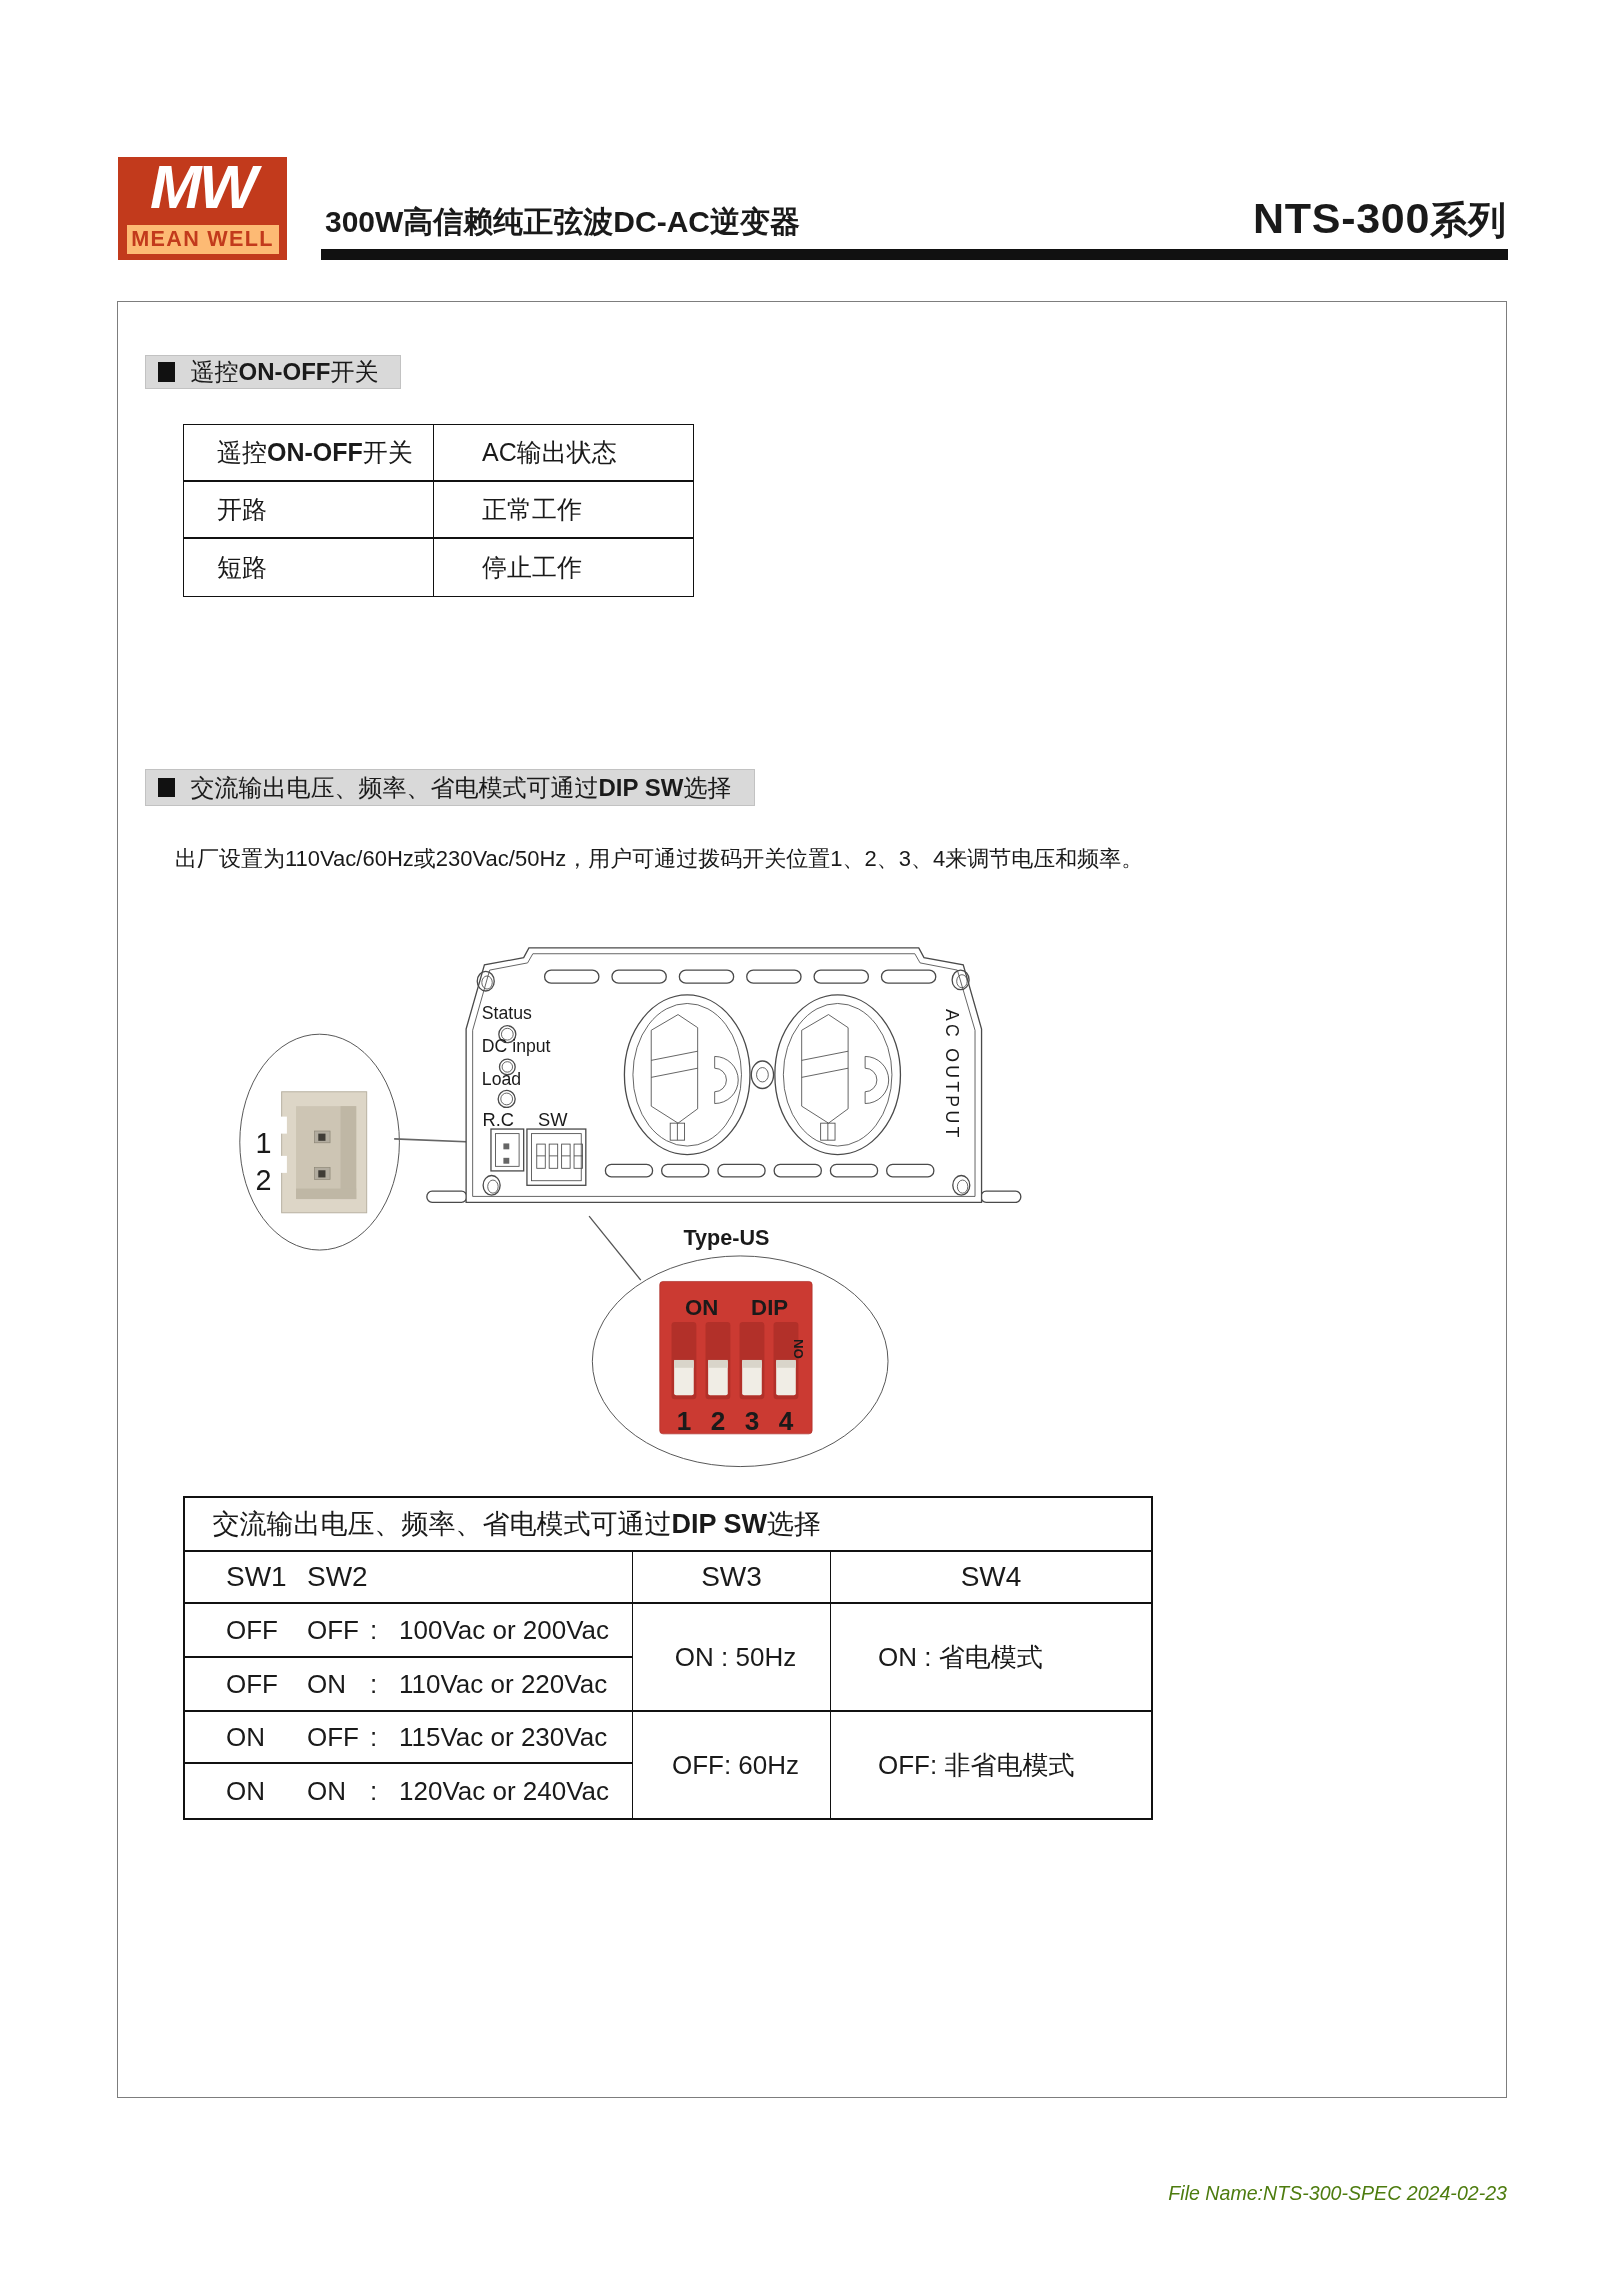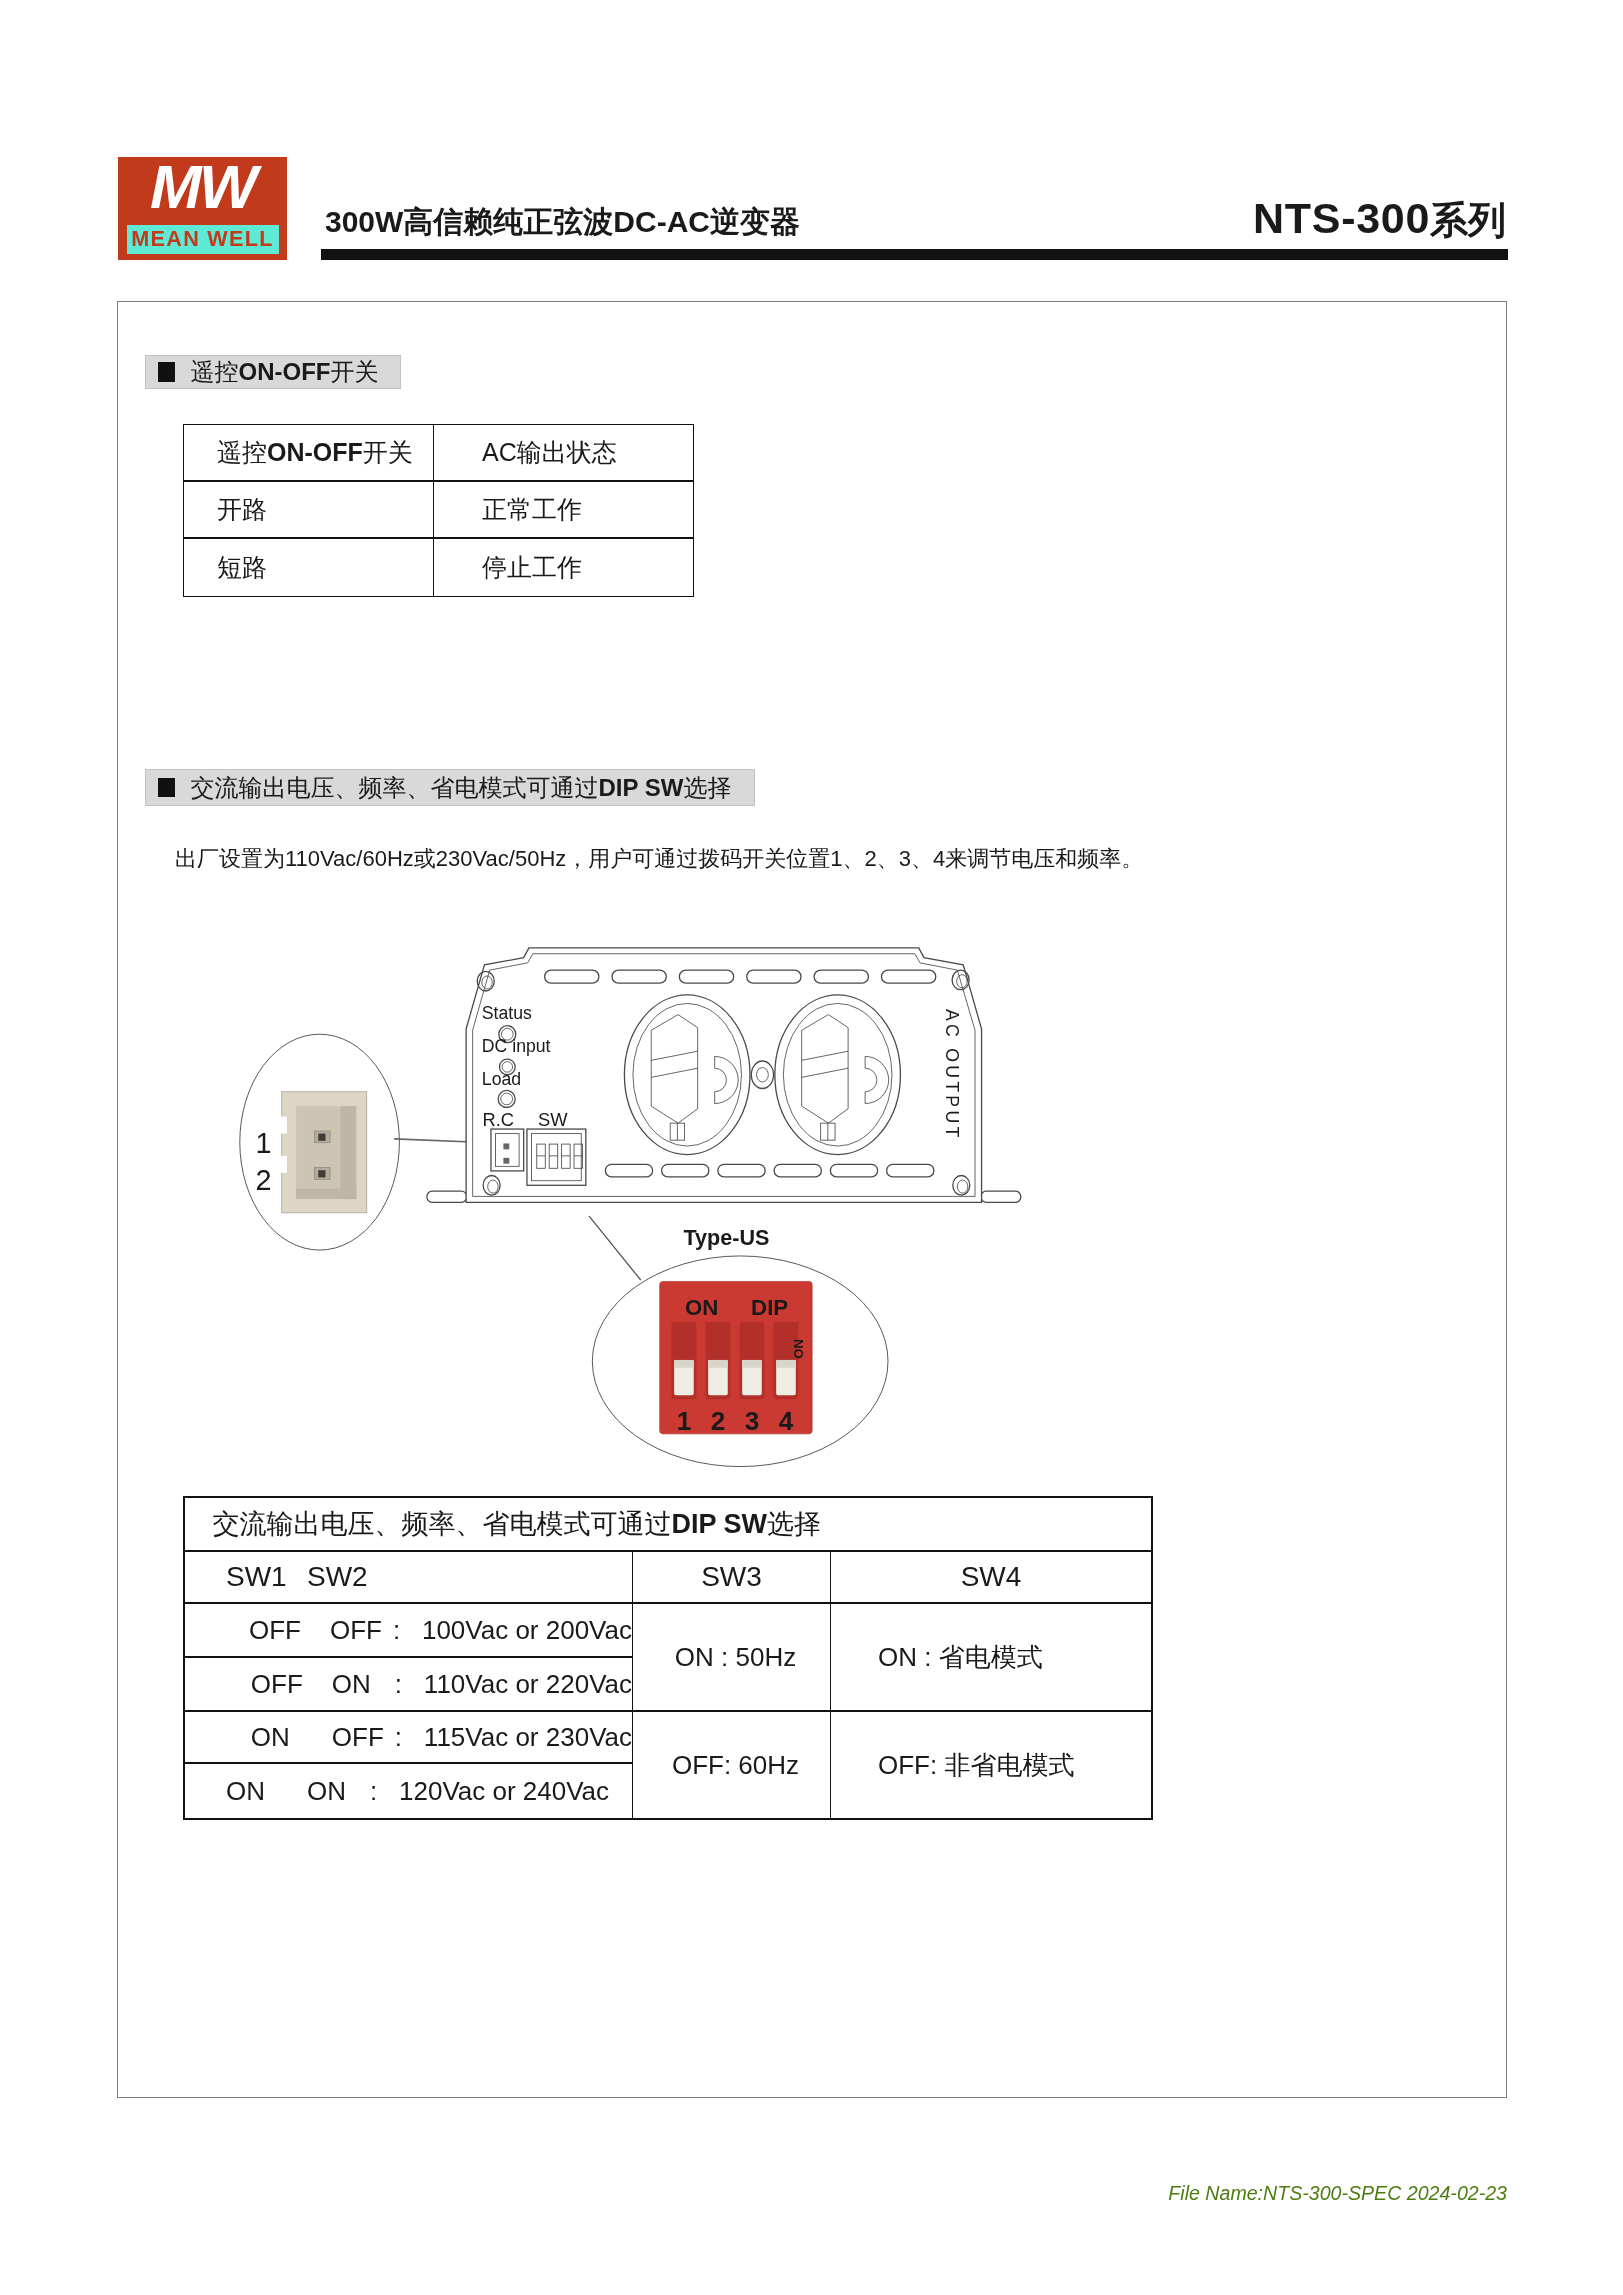--- a/index.html
+++ b/index.html
@@ -9,21 +9,21 @@
   }
   .abs{position:absolute;}
 
   
   .logo{left:118px;top:157px;width:169px;height:103px;background:#c23a1c;}
   .logo-mw{
     position:absolute;left:0;right:0;top:-6.5px;text-align:center;
     font-size:62px;font-weight:900;font-style:italic;color:#ffffff;letter-spacing:-2.6px;
   }
   .logo-strip{
-    position:absolute;left:8.5px;right:8.5px;bottom:6.5px;height:29px;background:#5eead4;
+    position:absolute;left:8.5px;right:8.5px;bottom:6.5px;height:29px;background:#fdba74;
     display:flex;align-items:center;justify-content:center;
     font-size:21.6px;font-weight:700;color:#c23a1c;letter-spacing:1.3px;
   }
   .doc-title{left:325px;top:202px;font-size:30px;font-weight:700;white-space:nowrap;}
   .series{right:117px;top:194px;white-space:nowrap;display:flex;align-items:baseline;}
   .series-latin{font-size:43px;font-weight:900;letter-spacing:0.7px;}
   .series-cjk{font-size:38px;font-weight:700;}
   .header-rule{left:321px;top:249px;width:1187px;height:11px;background:#111111;}
 
   
@@ -58,21 +58,21 @@
     left:183px;top:1496px;border:2px solid #111111;display:grid;
     grid-template-columns:447px 198px 321px;
     grid-template-rows:54px 52px 54px 54px 52px 54px;background:#ffffff;
   }
   .table2 .cell{box-sizing:border-box;display:flex;align-items:center;white-space:nowrap;}
   .t2-title{grid-column:1/4;border-bottom:2px solid #111111;padding-left:27.5px;font-size:27px;}
   .t2-title .latin{font-weight:600;}
   .t2-h12{border-bottom:2px solid #111111;padding-left:41px;font-size:28px;}
   .t2-h3,.t2-h4{border-bottom:2px solid #111111;border-left:1.3px solid #111111;justify-content:center;font-size:28px;}
   .t2-sw1col{padding-left:41px;font-size:26px;}
-  .t2-sw1col.rb{border-bottom:2px solid #111111;justify-content:flex-end;}
+  .t2-sw1col.rb{border-bottom:2px solid #111111;}
   .sp-sw1{display:inline-block;width:81px;}
   .sp-sw2{display:inline-block;width:63px;}
   .sp-colon{display:inline-block;width:29px;}
   .t2-merge{border-left:1.3px solid #111111;font-size:26px;padding-left:8px;}
   .t2-m3{justify-content:center;grid-column:2;}
   .t2-m4{padding-left:47px;grid-column:3;}
   .t2-mtop{grid-row:3/5;border-bottom:2px solid #111111;}
   .t2-mbot{grid-row:5/7;}
 
   

